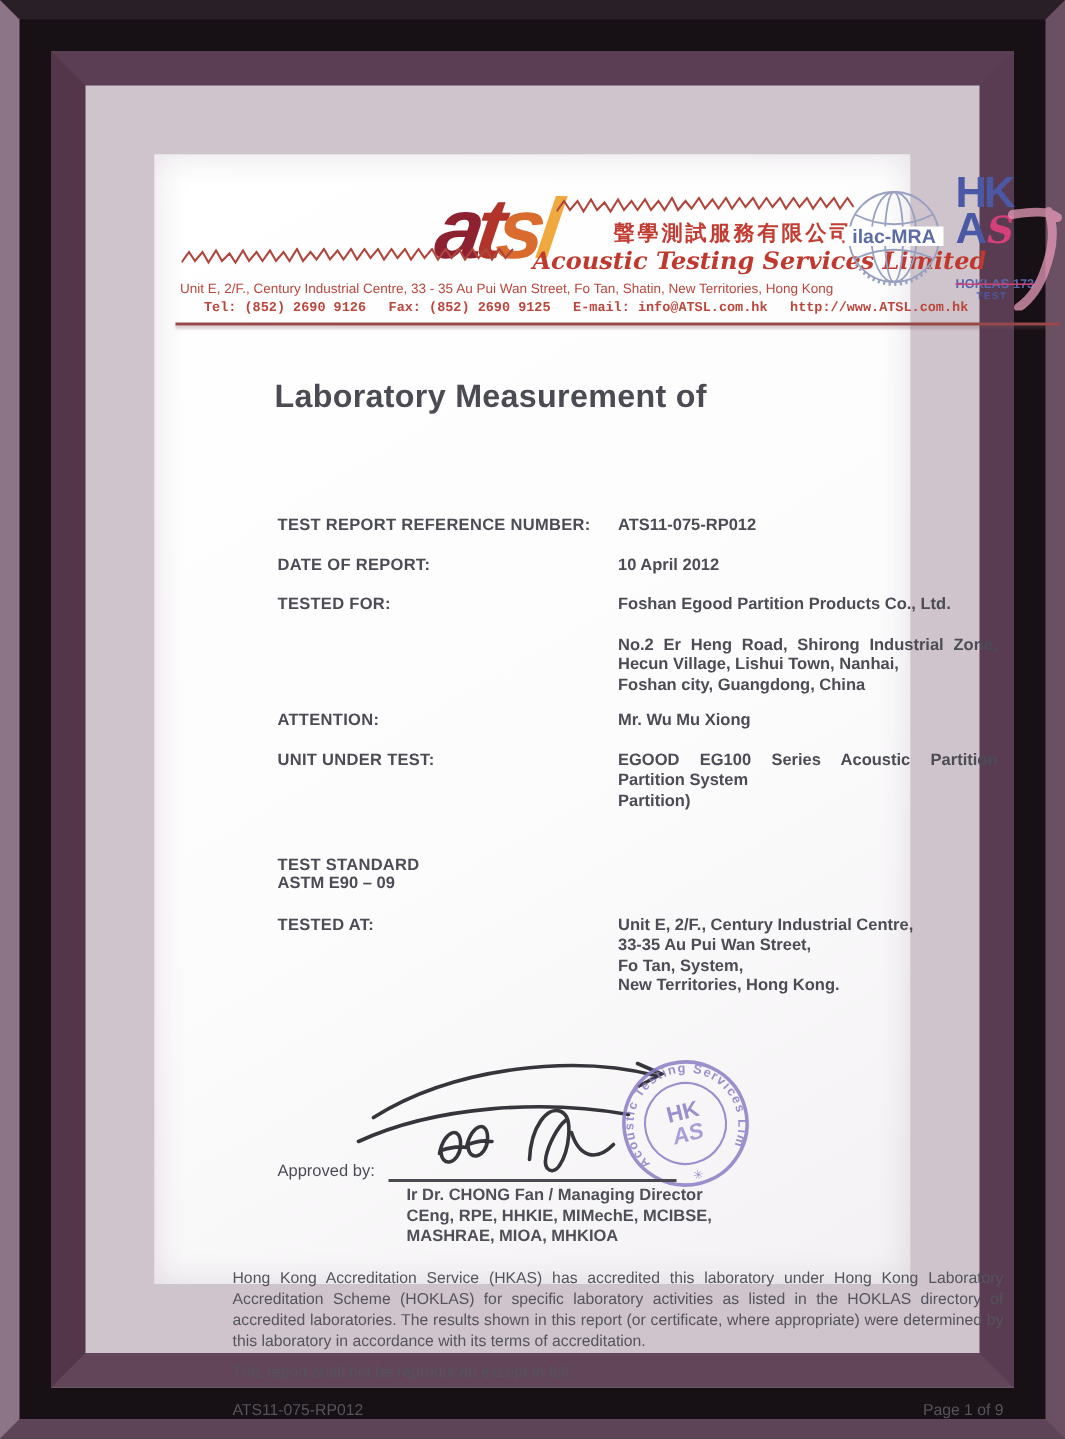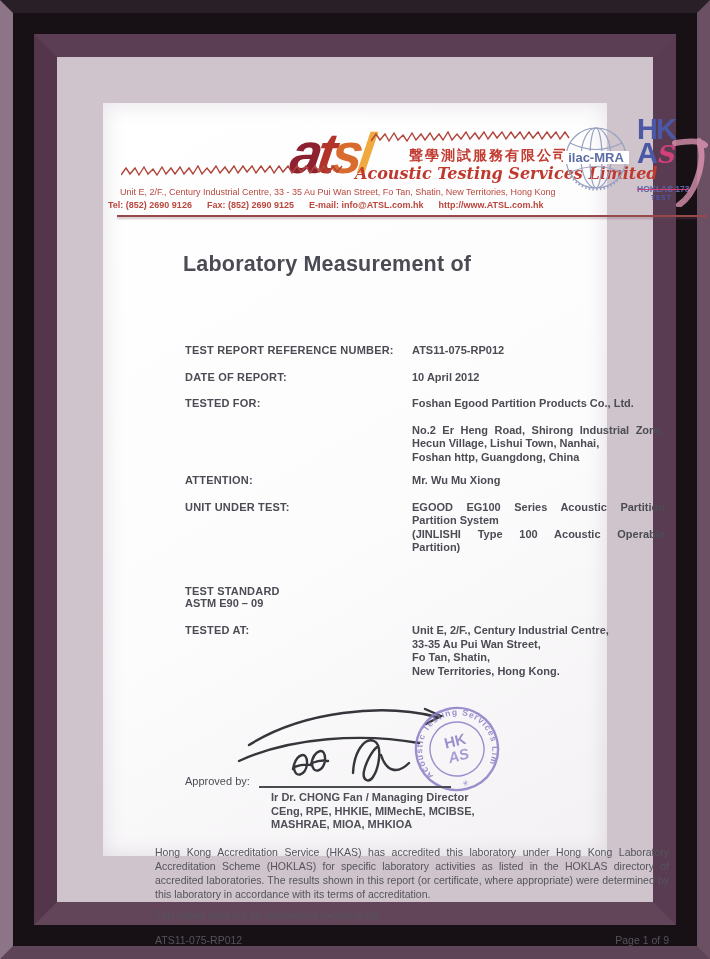--- a/index.html
+++ b/index.html
@@ -21,22 +21,22 @@
   .ll-a{color:#8e2130;} .ll-t{color:#b23329;} .ll-s{color:#d96b2e;} .ll-l{color:#f0a93e;}
   .zigzag { position:absolute; }
   .zz-left { left:18px; top:62px; }
   .zz-right { left:268px; top:28px; }
   .cn-name { position:absolute; left:306px; top:44px; font-size:14px; font-weight:bold;
     color:#c23c31; letter-spacing:2px; white-space:nowrap; }
   .en-name { position:absolute; left:252px; top:61px; font-family:"DejaVu Serif",serif;
     font-style:italic; font-weight:bold; font-size:16px; color:#c0392e; white-space:nowrap; }
   .hdr-address { position:absolute; left:17px; top:84px; font-size:9px; font-weight:normal;
     color:#b9473d; white-space:nowrap; }
-  .hdr-contacts { position:absolute; left:5px; top:97px; font-size:9px; font-weight:bold;
-    color:#b9473d; display:flex; gap:15px; white-space:nowrap; }
+  .hdr-contacts { position:absolute; left:33px; top:97px; font-size:9px; font-weight:bold;
+    color:#b9473d; display:flex; gap:15px; white-space:nowrap;font-family:Liberation Mono, monospace; }
   .hdr-rule { position:absolute; left:14px; top:112px; width:590px; height:2px;
     background:#96484a; box-shadow:0 2px 2px rgba(120,80,90,.35); }
 
   .ilac { position:absolute; left:457px; top:22px; }
   .hkas { position:absolute; left:534px; top:14px; width:72px; text-align:left; }
   .hkas .hk { font-size:29px; font-weight:bold; color:#4a58a5; letter-spacing:-2px;
     line-height:24px; font-stretch:condensed; }
   .hkas .row2 { position:relative; line-height:24px; }
   .hkas .a { font-size:29px; font-weight:bold; color:#4a58a5; letter-spacing:-2px; }
   .hkas .s { font-family:"DejaVu Serif",serif; font-style:italic; font-weight:bold;
@@ -153,50 +153,49 @@
               <div class="flabel">TESTED FOR:</div>
               <div class="fvalue">
                 <div class="vline vline-1">Foshan Egood Partition Products Co., Ltd.</div>
               </div>
             </div>
             <div class="field-row row-4">
               <div class="flabel"></div>
               <div class="fvalue">
                 <div class="vline vline-1">No.2 Er Heng Road, Shirong Industrial Zone,</div>
                 <div class="vline vline-2">Hecun Village, Lishui Town, Nanhai,</div>
-                <div class="vline vline-3">Foshan http, Guangdong, China</div>
+                <div class="vline vline-3">Foshan city, Guangdong, China</div>
               </div>
             </div>
             <div class="field-row row-5">
               <div class="flabel">ATTENTION:</div>
               <div class="fvalue">
                 <div class="vline vline-1">Mr. Wu Mu Xiong</div>
               </div>
             </div>
             <div class="field-row row-6">
               <div class="flabel">UNIT UNDER TEST:</div>
               <div class="fvalue">
                 <div class="vline vline-1">EGOOD EG100 Series Acoustic Partition</div>
                 <div class="vline vline-2">Partition System</div>
-                <div class="vline vline-3">(JINLISHI Type 100 Acoustic Operable</div>
                 <div class="vline vline-4">Partition)</div>
               </div>
             </div>
             <div class="field-row row-7">
               <div class="flabel">TEST STANDARD</div>
               <div class="fvalue">
                 <div class="vline vline-1">ASTM E90 – 09</div>
               </div>
             </div>
             <div class="field-row row-8">
               <div class="flabel">TESTED AT:</div>
               <div class="fvalue">
                 <div class="vline vline-1">Unit E, 2/F., Century Industrial Centre,</div>
                 <div class="vline vline-2">33-35 Au Pui Wan Street,</div>
-                <div class="vline vline-3">Fo Tan, Shatin,</div>
+                <div class="vline vline-3">Fo Tan, System,</div>
                 <div class="vline vline-4">New Territories, Hong Kong.</div>
               </div>
             </div>
           </div>
 
         <svg class="signature" width="244" height="92" viewBox="0 0 244 92">
           <g fill="none" stroke="#35353b" stroke-width="2.4" stroke-linecap="round">
             <path d="M18,46 C72,12 152,4 206,18"></path>
             <path d="M194,10 L210,17 L195,25"></path>
             <path d="M8,62 C60,38 132,34 188,44"></path>

